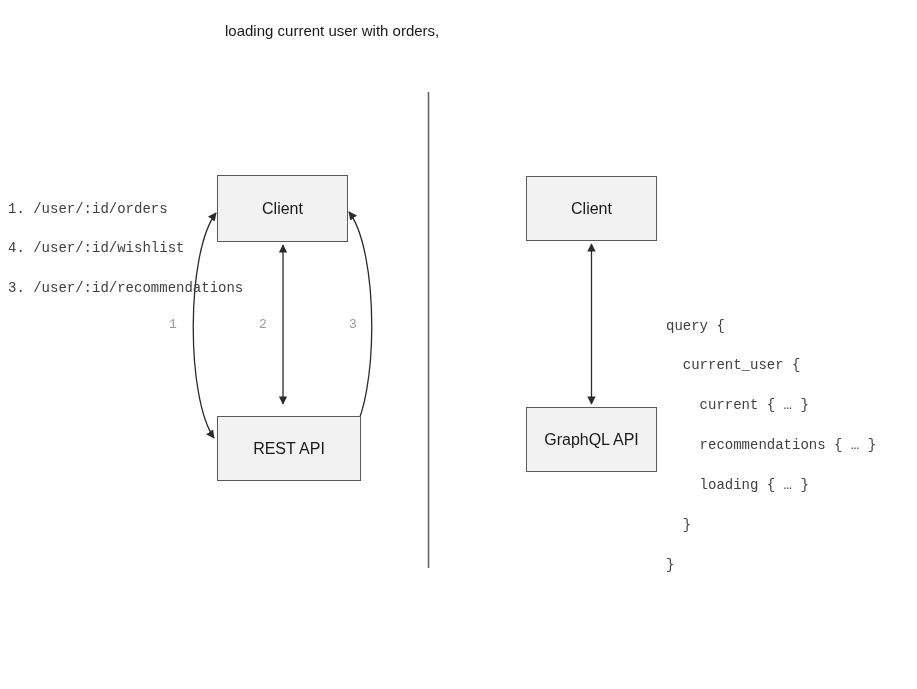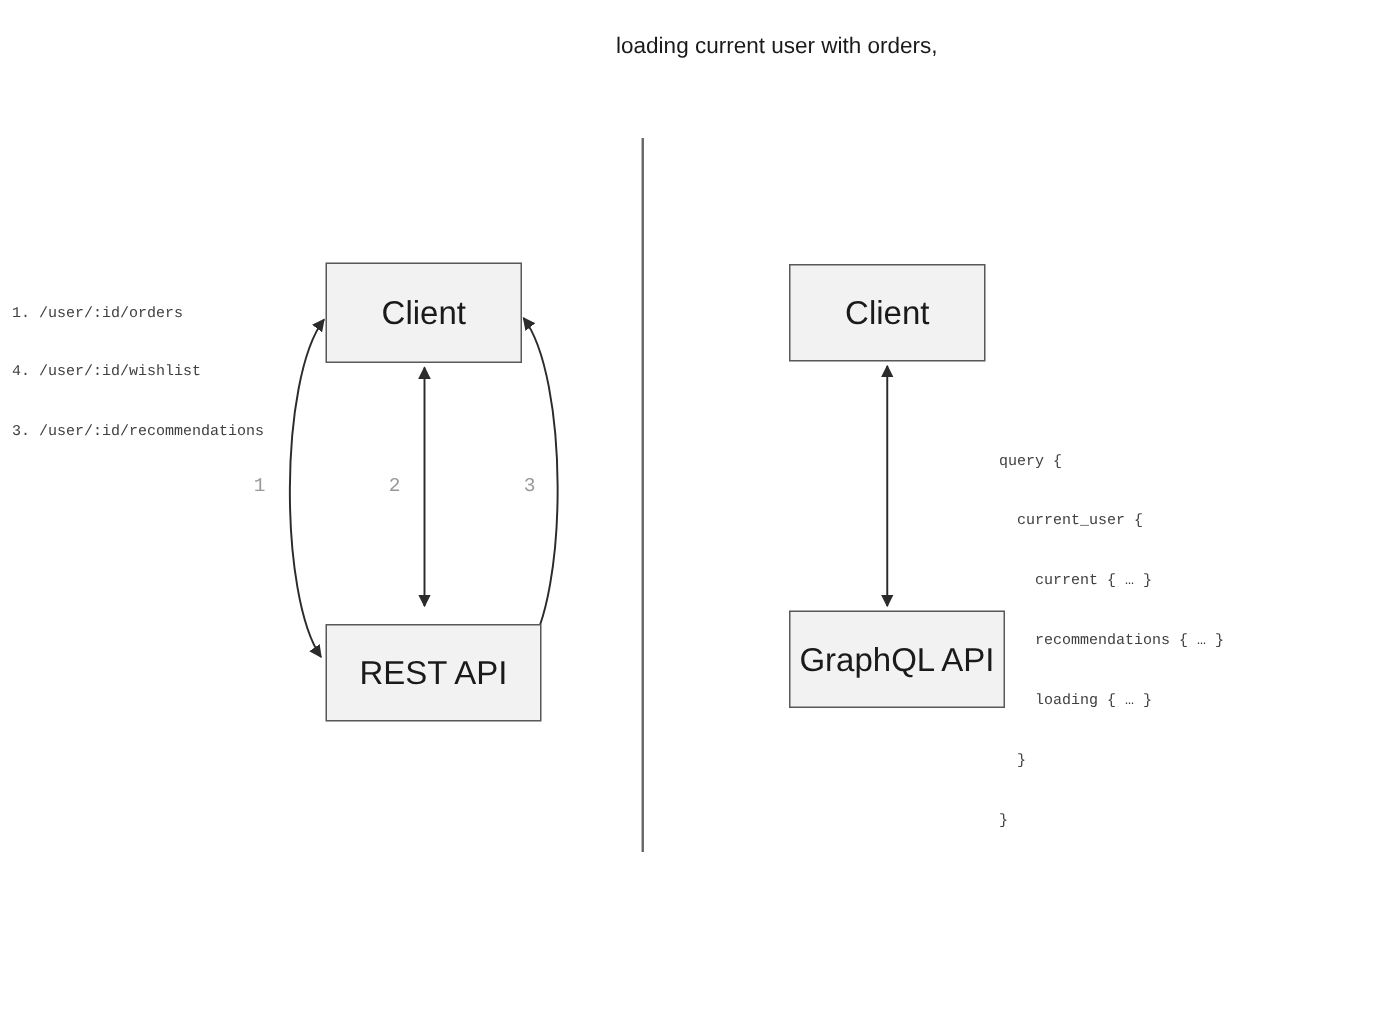--- a/index.html
+++ b/index.html
@@ -15,52 +15,52 @@
   .canvas{
     position:relative;
     width:917px;height:689px;
     background:#ffffff;
     font-family:"Liberation Sans", sans-serif;
     overflow:hidden;
   }
   .title{
     position:absolute;
     left:225px;top:21px;width:400px;
-    text-align:right;
+    text-align:left;
     font-size:15px;line-height:19px;
     color:var(--text);
   }
   .connector-layer{
     position:absolute;left:0;top:0;width:917px;height:689px;
   }
   .edge{stroke:var(--arrow);stroke-width:1.3;fill:none;}
   .divider{stroke:var(--divider);stroke-width:1.6;fill:none;}
   .arrowhead{fill:var(--arrow);}
   .node{
     position:absolute;
     background:var(--box-fill);
     border:1px solid var(--box-border);
     display:flex;align-items:center;justify-content:center;
-    font-size:22px;
+    font-size:16px;
     color:var(--text);
     box-sizing:border-box;
   }
   .node-client-left{left:217px;top:175px;width:131px;height:67px;}
   .node-rest{left:217px;top:416px;width:144px;height:65px;}
   .node-client-right{left:526px;top:176px;width:131px;height:65px;}
-  .node-graphql{left:526px;top:407px;width:144px;height:65px;}
+  .node-graphql{left:526px;top:407px;width:131px;height:65px;}
   .mono-block{
     position:absolute;
     font-family:"Liberation Mono", monospace;
-    font-size:10px;line-height:13.3px;
+    font-size:14px;line-height:13.3px;
     color:var(--mono-text);
     white-space:pre;
   }
   .endpoint-list{left:8px;top:176px;}
-  .query-block{left:666px;top:275px;}
+  .query-block{left:666px;top:293px;}
   .edge-num{
     position:absolute;
     font-family:"Liberation Mono", monospace;
     font-size:13px;
     color:var(--label-gray);
     transform:translate(-50%,-50%);
   }
   .edge-num-1{left:173px;top:324px;}
   .edge-num-2{left:263px;top:324px;}
   .edge-num-3{left:353px;top:324px;}

